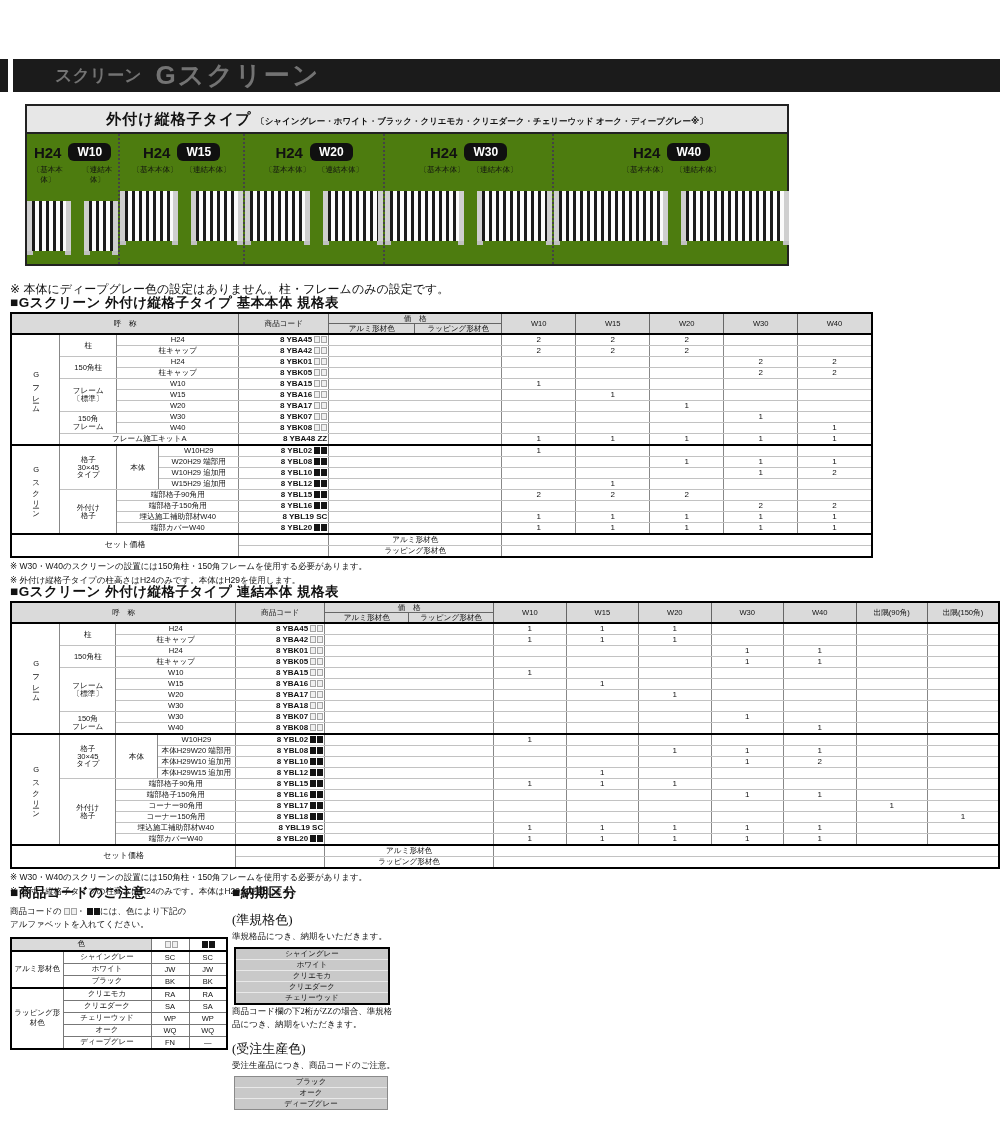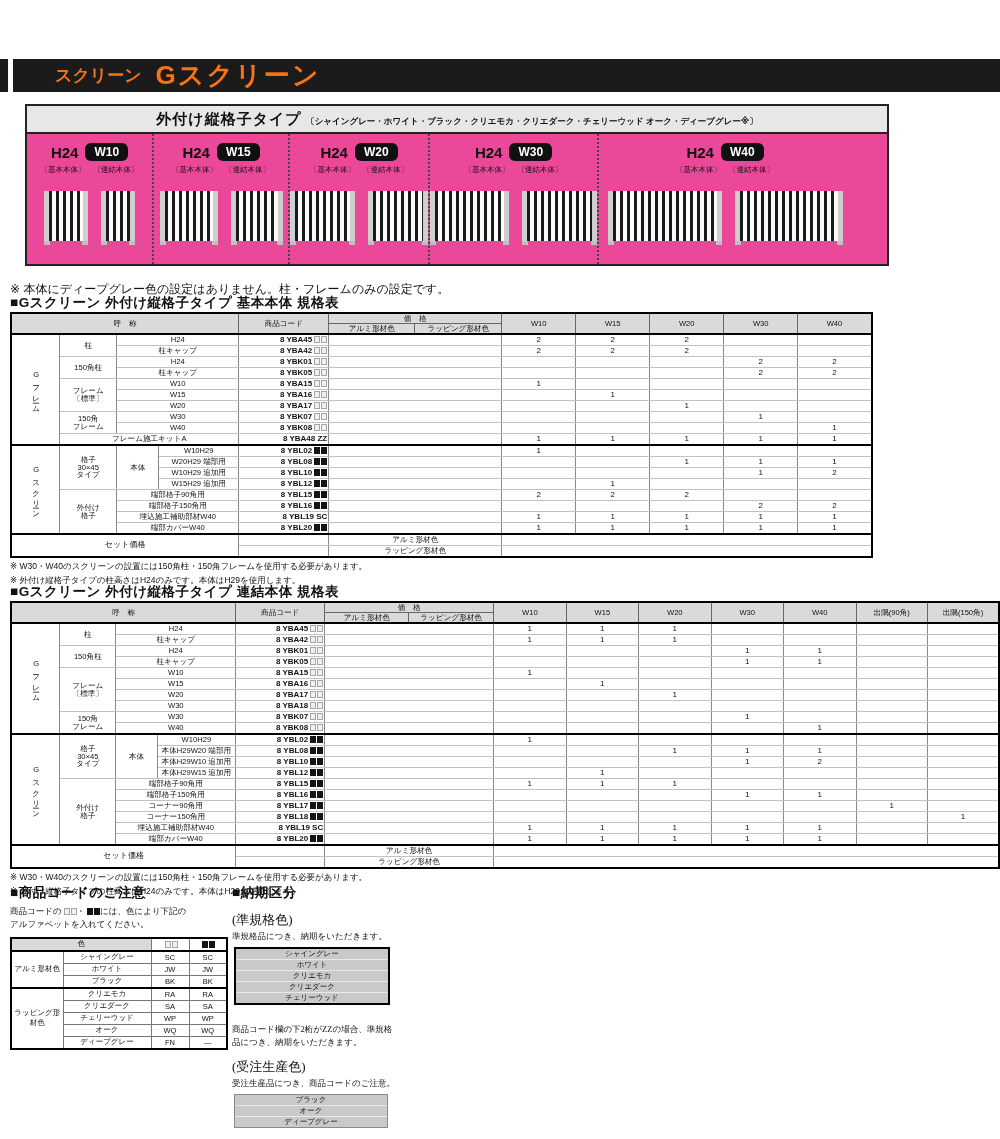--- a/index.html
+++ b/index.html
@@ -1,25 +1,25 @@
 <!DOCTYPE html>
 <html><head>
 <meta charset="utf-8">
 <style>
   html,body{margin:0;padding:0;background:#fff;}
   .page{position:relative;width:1000px;height:1139px;background:#fff;overflow:hidden;
         font-family:"Liberation Sans","DejaVu Sans",sans-serif;color:#111;}
   
   .bar-sq{position:absolute;top:59px;left:0;width:8px;height:33px;background:#1b1b1b;}
-  .bar{position:absolute;top:59px;left:13px;right:0;height:33px;background:#1b1b1b;color:#f97316;
+  .bar{position:absolute;top:59px;left:13px;right:0;height:33px;background:#1b1b1b;color:#737373;
        display:flex;align-items:center;padding-left:42px;box-sizing:border-box;}
   .bar-small{font-size:17px;font-weight:bold;margin-right:14px;}
   .bar-large{font-size:26px;font-weight:bold;letter-spacing:2px;}
   
-  .pbox{position:absolute;top:104px;left:25px;width:864px;border:2px solid #222;background:#ec4899;box-sizing:border-box;}
+  .pbox{position:absolute;top:104px;left:25px;width:764px;border:2px solid #222;background:#4d7c0f;box-sizing:border-box;}
   .pbox-head{background:#e7e7e7;border-bottom:2px solid #222;text-align:center;padding:4px 0 3px;}
   .pbox-title{font-size:15px;font-weight:bold;letter-spacing:1px;}
   .pbox-colors{font-size:8.5px;font-weight:bold;}
   .pbox-body{display:flex;height:130px;}
   .panel{box-sizing:border-box;padding-top:9px;text-align:center;}
   .panel:nth-child(1){width:127px}.panel:nth-child(2){width:136px}.panel:nth-child(3){width:140px}
   .panel:nth-child(4){width:169px}.panel:nth-child(5){width:252px}
   .panel:not(:last-child){border-right:2px dotted #444;}
   .p-head{display:flex;justify-content:center;align-items:center;gap:7px;}
   .hlabel{font-size:15px;font-weight:800;}
@@ -66,21 +66,21 @@
   .ctable tbody.cgrp{border-top:2px solid #000;}
   
   #delivery{position:absolute;top:884px;left:232px;width:240px;font-family:Liberation Serif, serif;}
   .dv-head{font-size:13px;margin-top:9px;}
   .dv-text{font-size:8.5px;margin:2px 0 4px;}
   .dv-list{border:2px solid #000;width:152px;margin-left:2px;}
   .dv-list2{border:1px solid #8a8a8a;}
   .dl-row{background:#c9c9c9;height:10px;font-size:7.5px;text-align:center;line-height:10px;
           border-bottom:1px solid #e9e9e9;}
   .dl-row:last-child{border-bottom:none;}
-  .zz-note{font-size:8.5px;width:168px;line-height:1.5;margin:18px 0 0;}
+  .zz-note{font-size:8.5px;width:168px;line-height:1.5;margin:0 0 0;}
 </style>
 </head>
 <body>
 
 <div class="page">
 
   <div class="bar-sq"></div>
   <div class="bar">
     <span class="bar-small">スクリーン</span>
     <span class="bar-large">Gスクリーン</span>

